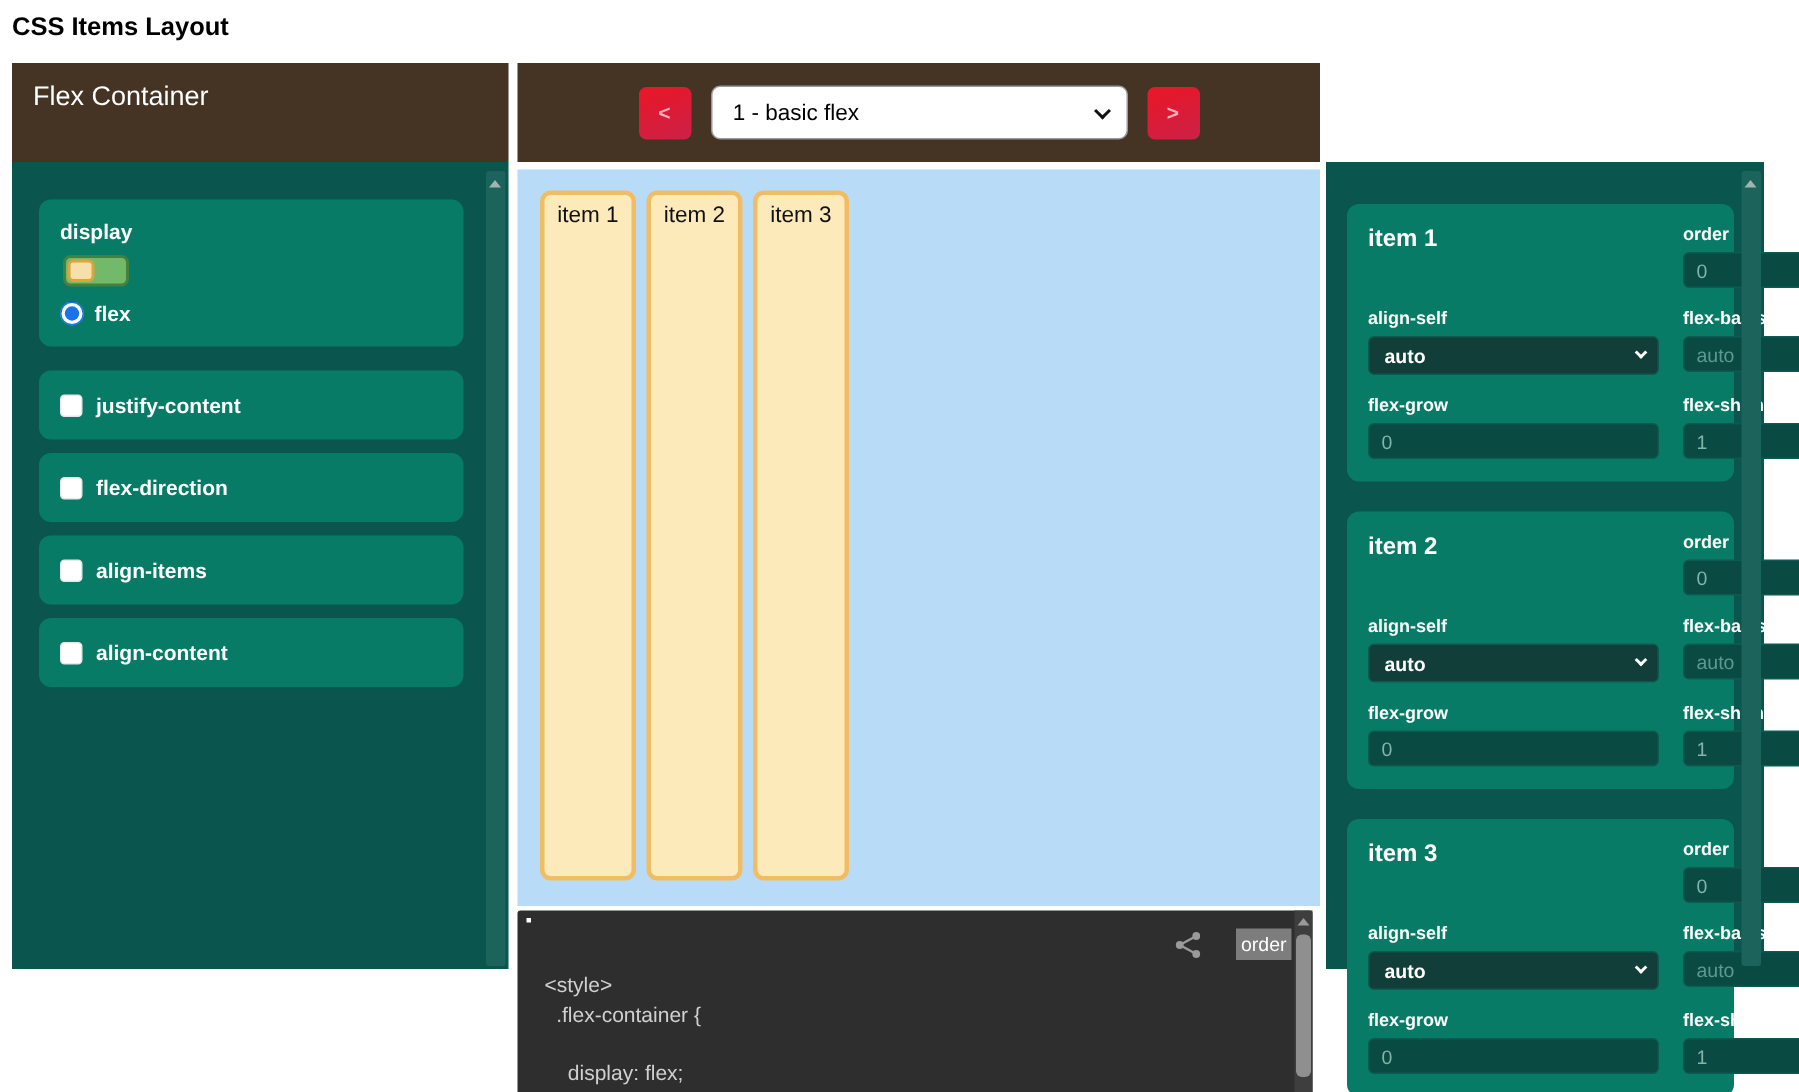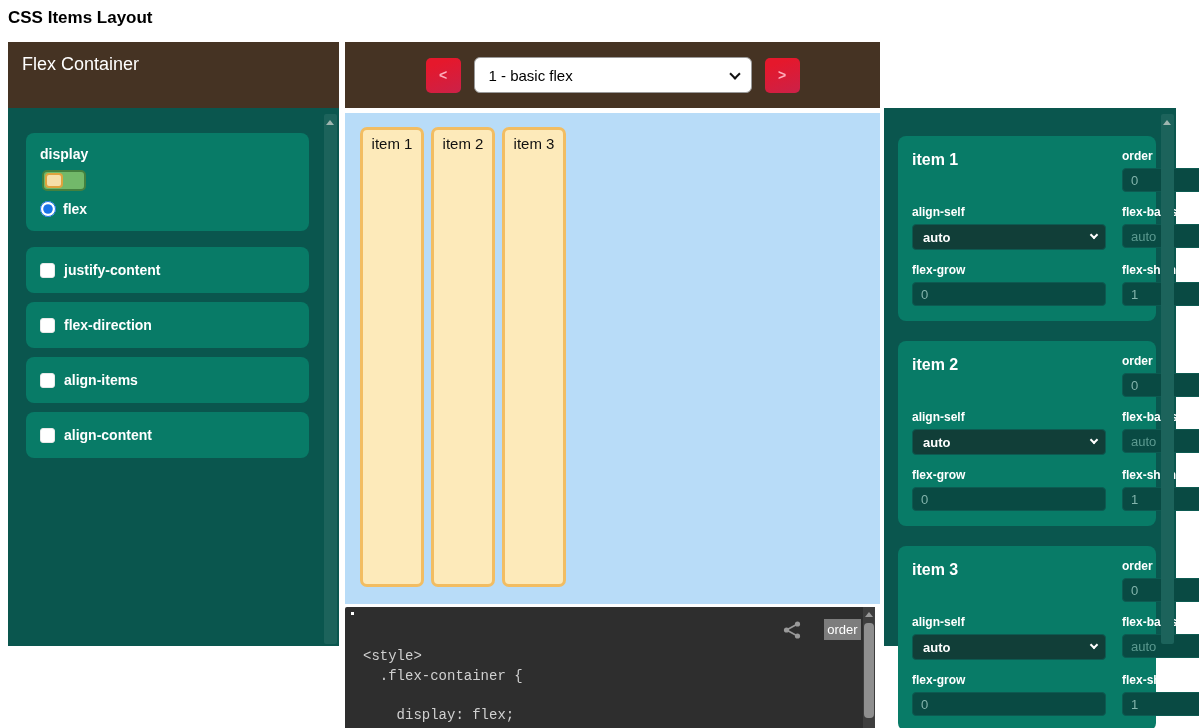--- a/index.html
+++ b/index.html
@@ -48,21 +48,21 @@
         border-right:2.5px solid #111; border-bottom:2.5px solid #111; transform:rotate(45deg); pointer-events:none; }
 
   .flex-canvas { position:absolute; top:71px; left:0; width:535px; height:491px; background:#b8dcf8;
                  display:flex; align-items:stretch; padding:14px 16px 17px 15px; gap:7px; }
   .flex-item { width:64px; background:#fdeaba; border:3px solid #f2bd62; border-radius:7px;
                text-align:center; padding-top:5px; font-size:15px; color:#111; }
 
   .code-panel { position:absolute; top:565px; left:0; width:530px; height:163px; background:#2e2e2e;
                 border-radius:2px; }
   .code-dot { position:absolute; left:6px; top:5px; width:3px; height:3px; background:#fff; }
-  .code-text { position:absolute; left:18px; top:40px; font-family:Liberation Mono, monospace;
+  .code-text { position:absolute; left:18px; top:40px; font-family:Liberation Sans, sans-serif;
                font-size:14px; line-height:19.5px; color:#d0d0d0; white-space:pre; }
   .share-icon { position:absolute; right:73px; top:13px; }
   .copy-btn { position:absolute; right:14px; top:12px; width:37px; height:21px; background:#7d7d7d;
               color:#fff; border:none; font-size:13px; cursor:pointer; }
   .code-scroll { position:absolute; right:0; top:0; bottom:0; width:12px; background:#3e3e3e; }
   .code-scroll .up-arrow { position:absolute; top:5px; left:2px; width:0; height:0;
       border-left:4px solid transparent; border-right:4px solid transparent; border-bottom:5px solid #9a9a9a; }
   .code-scroll .thumb { position:absolute; top:16px; left:1px; width:10px; height:95px; background:#8f8f8f; border-radius:4px; }
 
   

